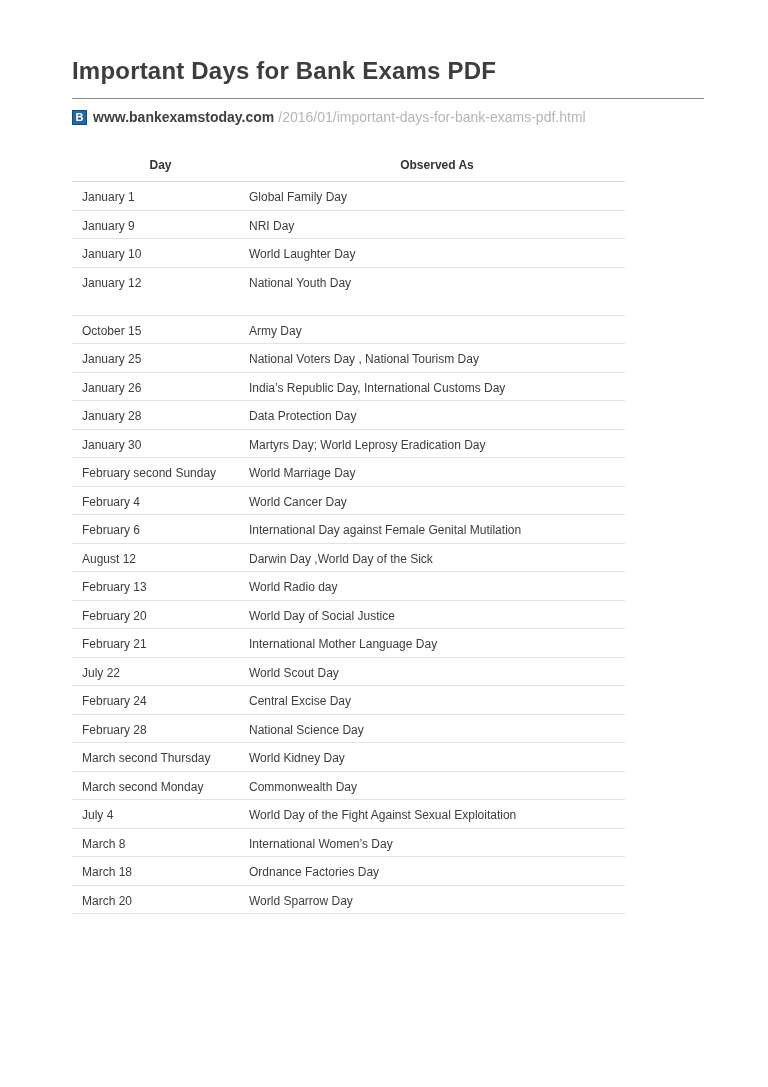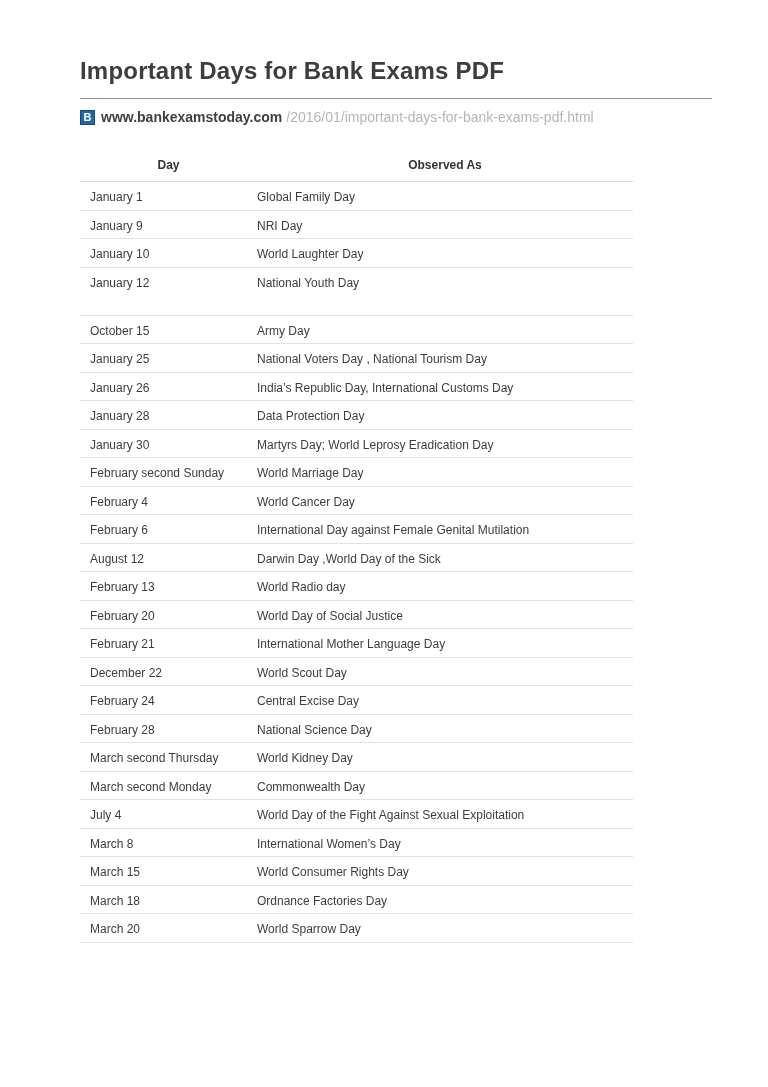--- a/index.html
+++ b/index.html
@@ -15,21 +15,21 @@
     overflow: hidden;
   }
   .page {
     position: relative;
     width: 768px;
     height: 1087px;
     background: #ffffff;
   }
   .content {
     position: absolute;
-    left: 80px;
+    left: 72px;
     top: 0;
     width: 640px;
   }
   h1.doc-title {
     margin: 57px 0 0 0;
     font-size: 24px;
     line-height: 28px;
     font-weight: bold;
     color: var(--title_color, #3d3d3d);
     letter-spacing: 0.2px;
@@ -201,21 +201,21 @@
     <td class="day-cell">February 20</td>
     <td class="observed-cell">World Day of Social Justice</td>
   </tr>
 
   <tr>
     <td class="day-cell">February 21</td>
     <td class="observed-cell">International Mother Language Day</td>
   </tr>
 
   <tr>
-    <td class="day-cell">December 22</td>
+    <td class="day-cell">July 22</td>
     <td class="observed-cell">World Scout Day</td>
   </tr>
 
   <tr>
     <td class="day-cell">February 24</td>
     <td class="observed-cell">Central Excise Day</td>
   </tr>
 
   <tr>
     <td class="day-cell">February 28</td>
@@ -235,24 +235,20 @@
   <tr>
     <td class="day-cell">July 4</td>
     <td class="observed-cell">World Day of the Fight Against Sexual Exploitation</td>
   </tr>
 
   <tr>
     <td class="day-cell">March 8</td>
     <td class="observed-cell">International Women’s Day</td>
   </tr>
 
-  <tr>
-    <td class="day-cell">March 15</td>
-    <td class="observed-cell">World Consumer Rights Day</td>
-  </tr>
 
 
   <tr>
     <td class="day-cell">March 18</td>
     <td class="observed-cell">Ordnance Factories Day</td>
   </tr>
 
   <tr>
     <td class="day-cell">March 20</td>
     <td class="observed-cell">World Sparrow Day</td>

